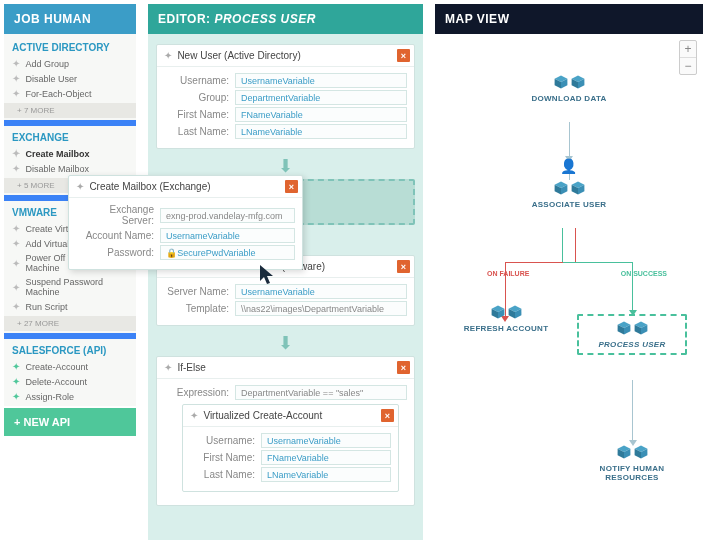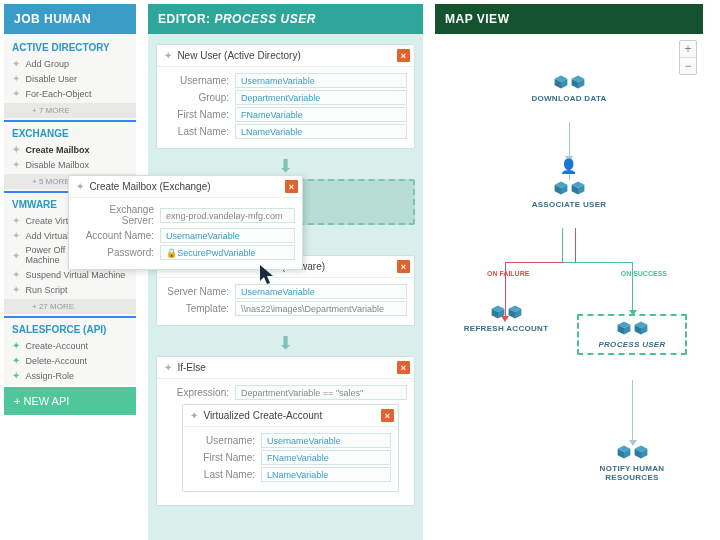--- a/index.html
+++ b/index.html
@@ -4,31 +4,31 @@
 <style>
 *{box-sizing:border-box;margin:0;padding:0;font-family:Helvetica,Arial,sans-serif}
 body{background:#fff;width:720px;height:540px;overflow:hidden;font-size:10px;color:#444}
 .app{display:flex;gap:12px;padding:4px}
 .col1{width:132px;flex-shrink:0}
 .col2{width:275px;flex-shrink:0}
 .col3{width:268px;flex-shrink:0}
 .hdr{color:#fff;padding:8px 10px;font-weight:bold;font-size:12px;letter-spacing:.5px}
 .hdr1{background:#3b9dc7}
 .hdr2{background:#2fa69a}
-.hdr3{background:#14532d}
+.hdr3{background:#0f172a}
 .hdr i{font-style:italic}
 .panel{background:#f7f8f6;padding:2px 0}
-.grp-title{color:#2b98c2;font-weight:bold;font-size:10px;padding:6px 8px 3px;border-top:2px solid #3b82f6}
+.grp-title{color:#2b98c2;font-weight:bold;font-size:10px;padding:6px 8px 3px;border-top:6px solid #3b82f6}
 .grp-title:first-child{border-top:none}
 .item{display:flex;align-items:center;gap:5px;padding:2px 8px;color:#666;font-size:9px;cursor:pointer}
 .item .spk{color:#bbb;font-size:10px}
 .item.sf .spk{color:#4fc79a}
 .item.bold{font-weight:bold;color:#333}
-.more{background:#e8e8e4;color:#999;font-size:8px;padding:3px 28px;margin:2px 0}
-.newapi{background:#4fc79a;color:#fff;font-weight:normal;font-size:11px;padding:8px 10px;margin-top:2px}
+.more{background:#e8e8e4;color:#999;font-size:8px;padding:3px 13px;margin:2px 0}
+.newapi{background:#4fc79a;color:#fff;font-weight:bold;font-size:11px;padding:8px 10px;margin-top:2px}
 .editor{background:#d9efeb;padding:10px 8px;position:relative;min-height:508px}
 .card{background:#fff;border:1px solid #cfe2df;border-radius:2px;margin-bottom:6px;position:relative}
 .card-hdr{display:flex;align-items:center;gap:5px;padding:5px 7px;font-size:10px;color:#444;border-bottom:1px solid #e8efee}
 .card-hdr .spk{color:#aaa}
 .close{position:absolute;right:4px;top:4px;width:13px;height:13px;background:#e0642f;color:#fff;display:flex;align-items:center;justify-content:center;font-size:9px;font-weight:bold;cursor:pointer;border-radius:1px}
 .cbody{padding:4px 7px 7px}
 .row{display:flex;align-items:center;gap:6px;margin:2px 0}
 .label{width:65px;font-size:10px;color:#888;text-align:right;flex-shrink:0}
 .val{flex:1;border:1px solid #d4e6e3;padding:2px 5px;font-size:9px;color:#3b9dc7;background:#fbfdfd;height:15px;line-height:11px;overflow:hidden}
 .val.plain{color:#888}
@@ -101,21 +101,21 @@
   <div class="item">
           <span class="spk">✦</span>
           <span>Add Virtualized Disk</span>
         </div>
   <div class="item">
           <span class="spk">✦</span>
           <span>Power Off Virtual Machine</span>
         </div>
   <div class="item">
           <span class="spk">✦</span>
-          <span>Suspend Virtual Machine</span>
+          <span>Suspend Password Machine</span>
         </div>
   <div class="item">
           <span class="spk">✦</span>
           <span>Run Script</span>
         </div>
   <div class="more">+ 27 MORE</div>
 
   <div class="grp-title">SALESFORCE (API)</div>
   <div class="item sf">
           <span class="spk">✦</span>

